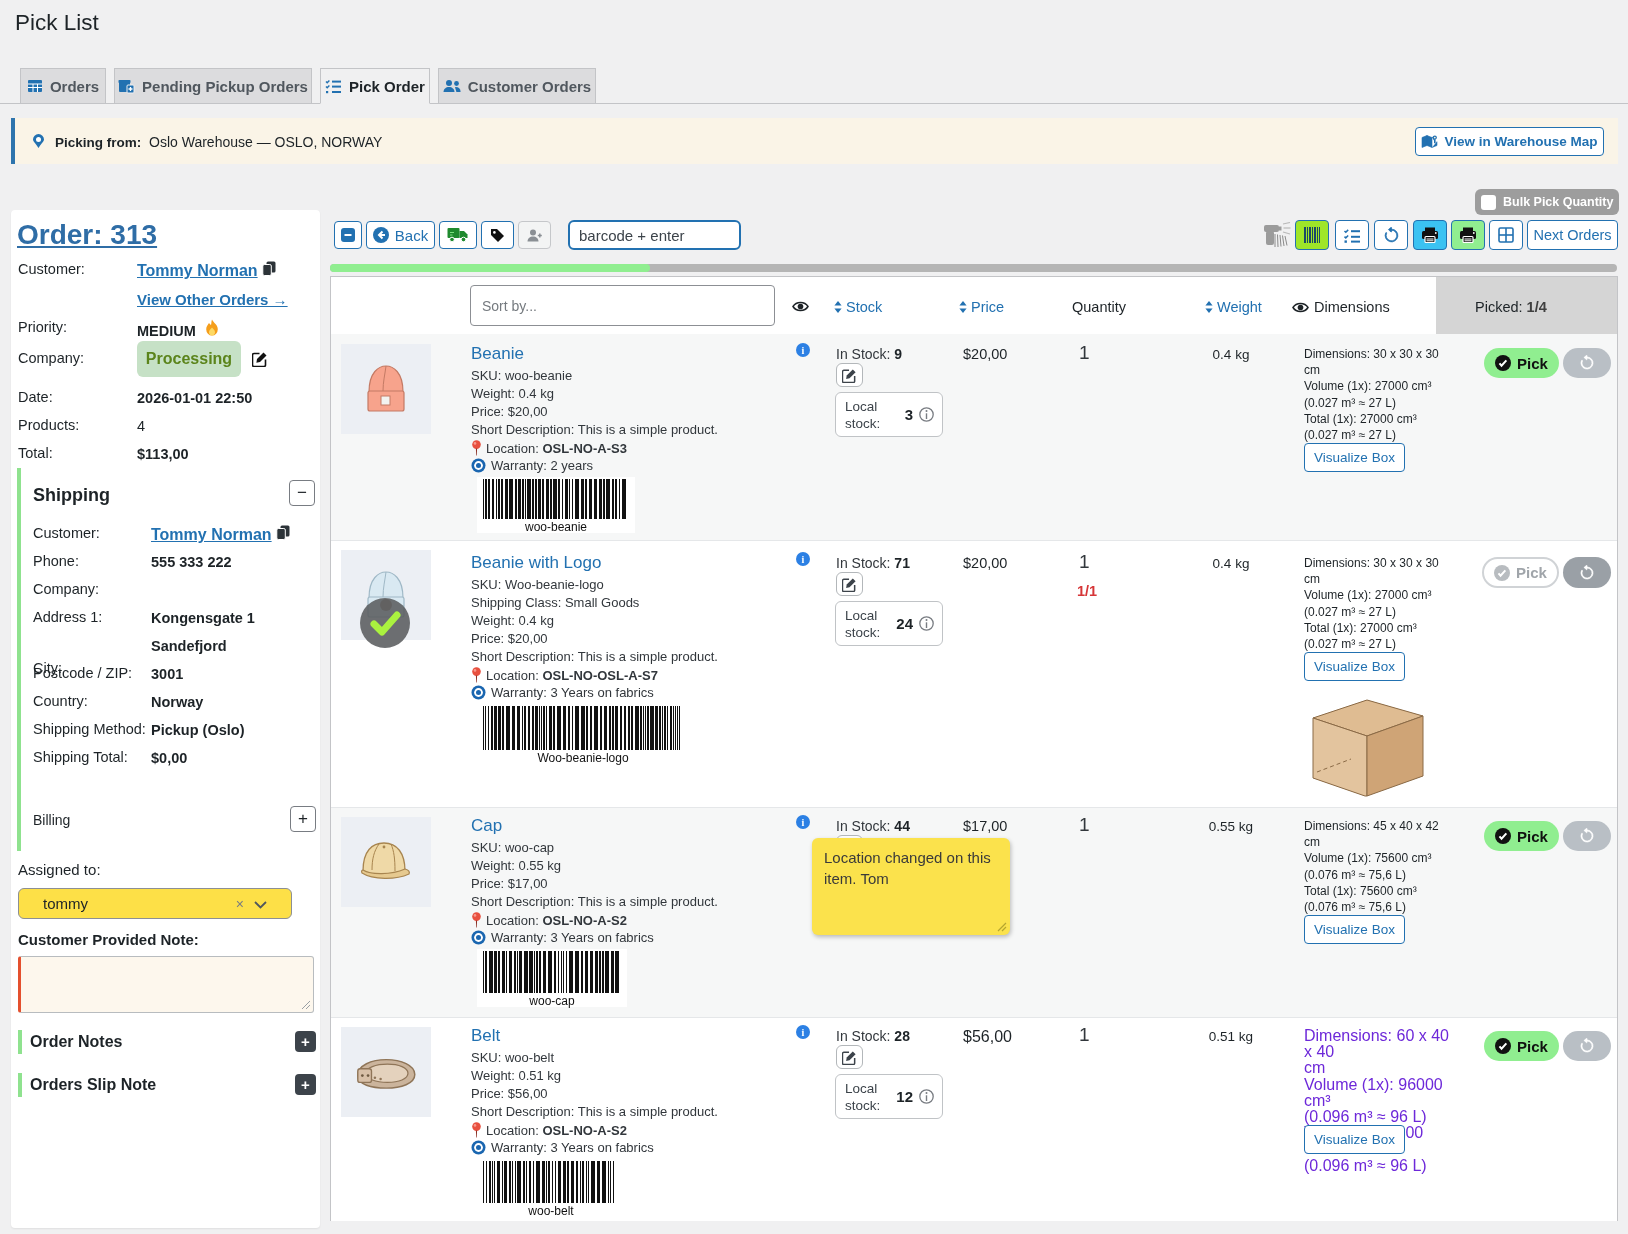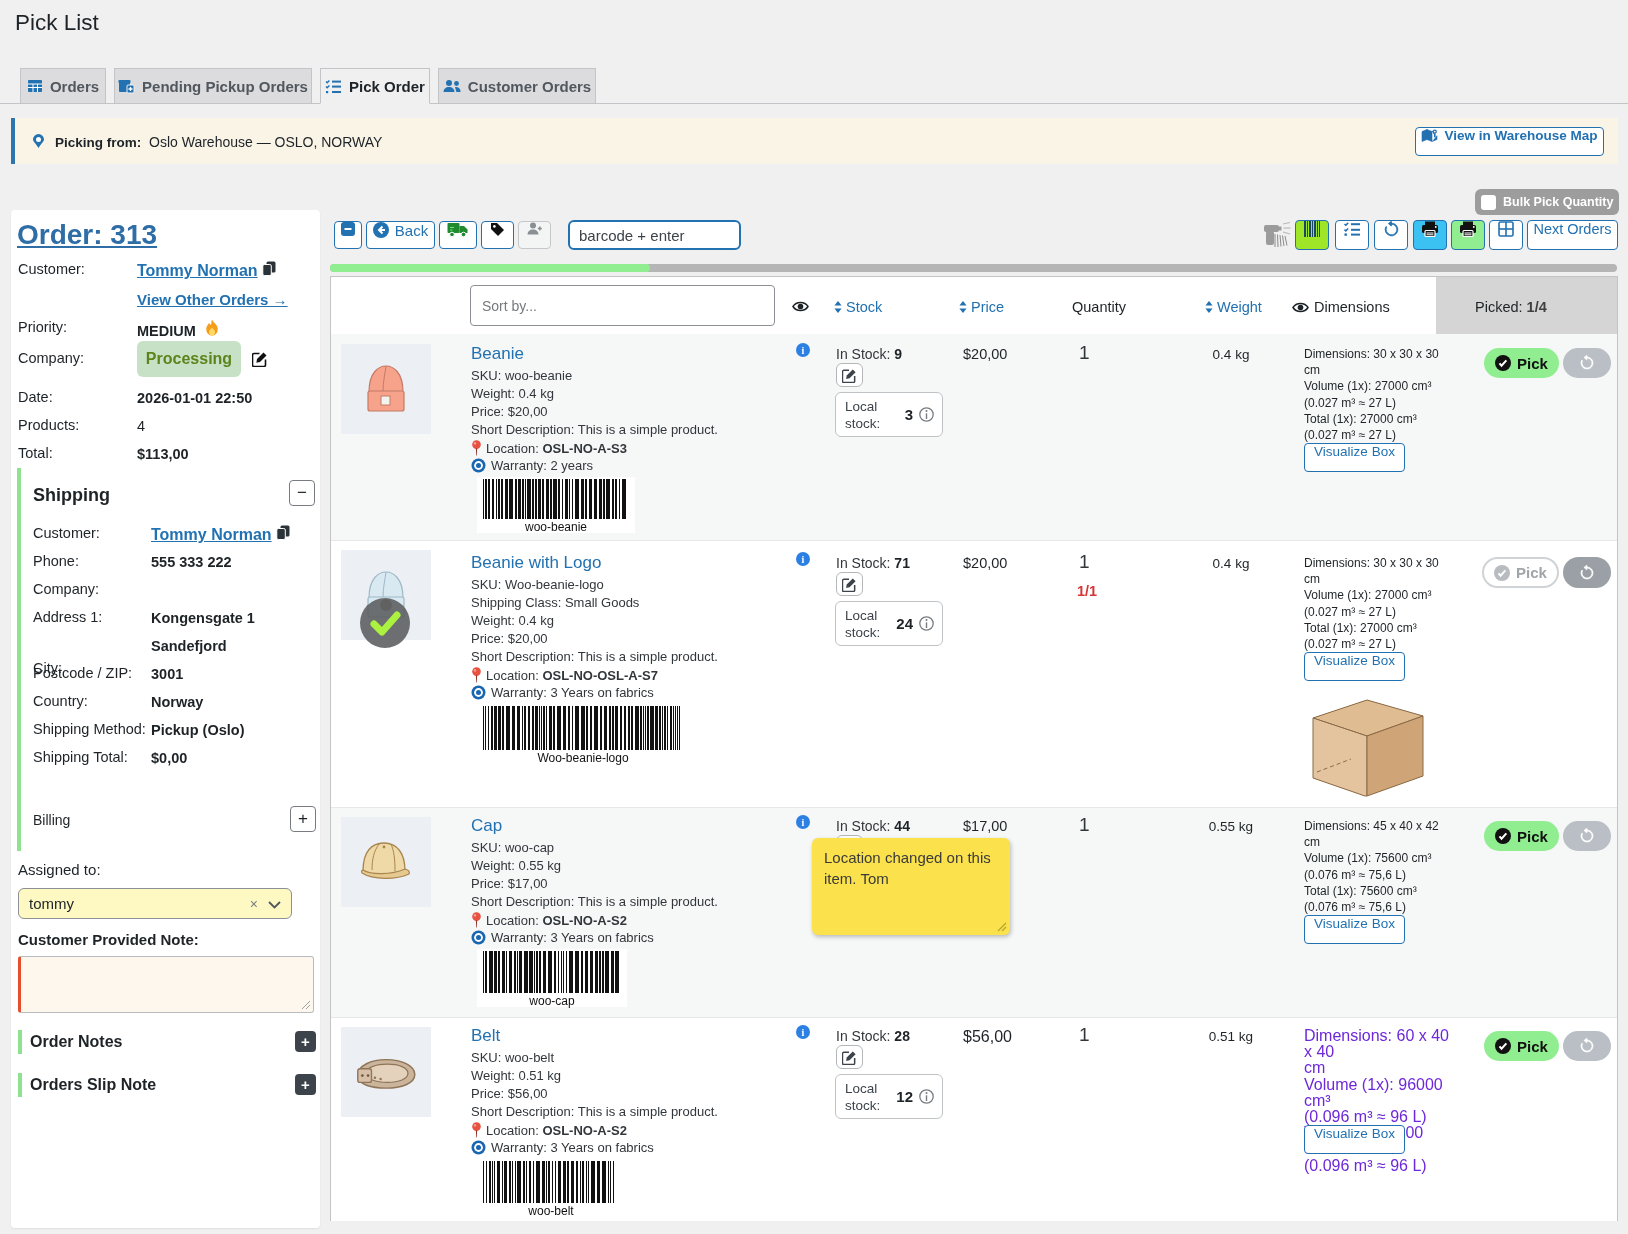--- a/index.html
+++ b/index.html
@@ -1,17 +1,17 @@
 <!DOCTYPE html>
 <html><head><meta charset="utf-8"><title>Pick List</title><style>
 *{margin:0;padding:0;box-sizing:border-box}
 body{font-family:"Liberation Sans",sans-serif;background:#f0f0f1;color:#1d2327}
 #page{position:relative;width:1628px;height:1234px;overflow:hidden}
 .ab{position:absolute}
-.btn{position:absolute;display:flex;justify-content:center;gap:6px;background:#fff;border:1px solid #2271b1;border-radius:4px;color:#2271b1;font-size:15px}
+.btn{position:absolute;display:flex;align-items:center;justify-content:center;gap:6px;background:#fff;border:1px solid #2271b1;border-radius:4px;color:#2271b1;font-size:15px}
 .lbl{font-size:14.5px;color:#1d2327}
 .val{font-size:14.5px;font-weight:bold;color:#1d2327}
 a{color:#2271b1}
 .t14{font-size:13px;color:#32373c;white-space:nowrap}
 </style></head><body>
 <div id="page">
 <div class="ab" style="left:15px;top:10px;font-size:22.5px;color:#1d2327">Pick List</div>
 <div class="ab" style="left:0px;top:103px;width:1628px;height:1px;background:#c3c4c7"></div>
 <div class="ab" style="left:20px;top:68px;width:86px;height:36px;background:#dcdcde;border:1px solid #c3c4c7;display:flex;align-items:center;justify-content:center;gap:7px;font-size:15px;font-weight:bold;color:#50575e;z-index:3">
       <svg width="16" height="16" viewBox="0 0 16 16" style="">
@@ -116,21 +116,21 @@
 <div class="ab" style="left:151px;top:665px;"><span class="val">3001</span></div>
 <div class="ab lbl" style="left:33px;top:693px;">Country:</div>
 <div class="ab" style="left:151px;top:693px;"><span class="val">Norway</span></div>
 <div class="ab lbl" style="left:33px;top:721px;">Shipping Method:</div>
 <div class="ab" style="left:151px;top:721px;"><span class="val">Pickup (Oslo)</span></div>
 <div class="ab lbl" style="left:33px;top:749px;">Shipping Total:</div>
 <div class="ab" style="left:151px;top:749px;"><span class="val">$0,00</span></div>
 <div class="ab" style="left:33px;top:812px;font-size:14px;font-weight:normal">Billing</div>
 <div class="ab" style="left:290px;top:806px;width:26px;height:26px;background:#fff;border:1px solid #787c82;border-radius:4px;display:flex;align-items:center;justify-content:center;font-size:17px">+</div>
 <div class="ab" style="left:18px;top:861px;font-size:15px">Assigned to:</div>
-<div class="ab" style="left:18px;top:888px;width:274px;height:31px;background:#fef9c3;border:1px solid #8c8f94;border-radius:6px;display:flex;align-items:center;padding:0 10px;font-size:15px">
+<div class="ab" style="left:18px;top:888px;width:274px;height:31px;background:#fde047;border:1px solid #8c8f94;border-radius:6px;display:flex;align-items:center;padding:0 24px;font-size:15px">
       <span>tommy</span>
       <span style="margin-left:auto;color:#787c82;font-size:14px">×</span>
       <span style="margin-left:10px"><svg width="13" height="8" viewBox="0 0 13 8" style="">
           <path d="M1 1l5.5 5.5L12 1" stroke="#50575e" stroke-width="1.8" fill="none"></path>
         </svg></span>
     </div>
 <div class="ab" style="left:18px;top:931px;font-size:15px;font-weight:bold">Customer Provided Note:</div>
 <div class="ab" style="left:18px;top:956px;width:296px;height:57px;background:#fdf7ed;border:1px solid #b8bcbf;border-left:3px solid #e4502e;border-radius:3px">
       <svg width="10" height="10" style="position:absolute;right:2px;bottom:2px">
         <path d="M9 1L1 9M9 5L5 9" stroke="#9aa0a5" stroke-width="1"></path>

